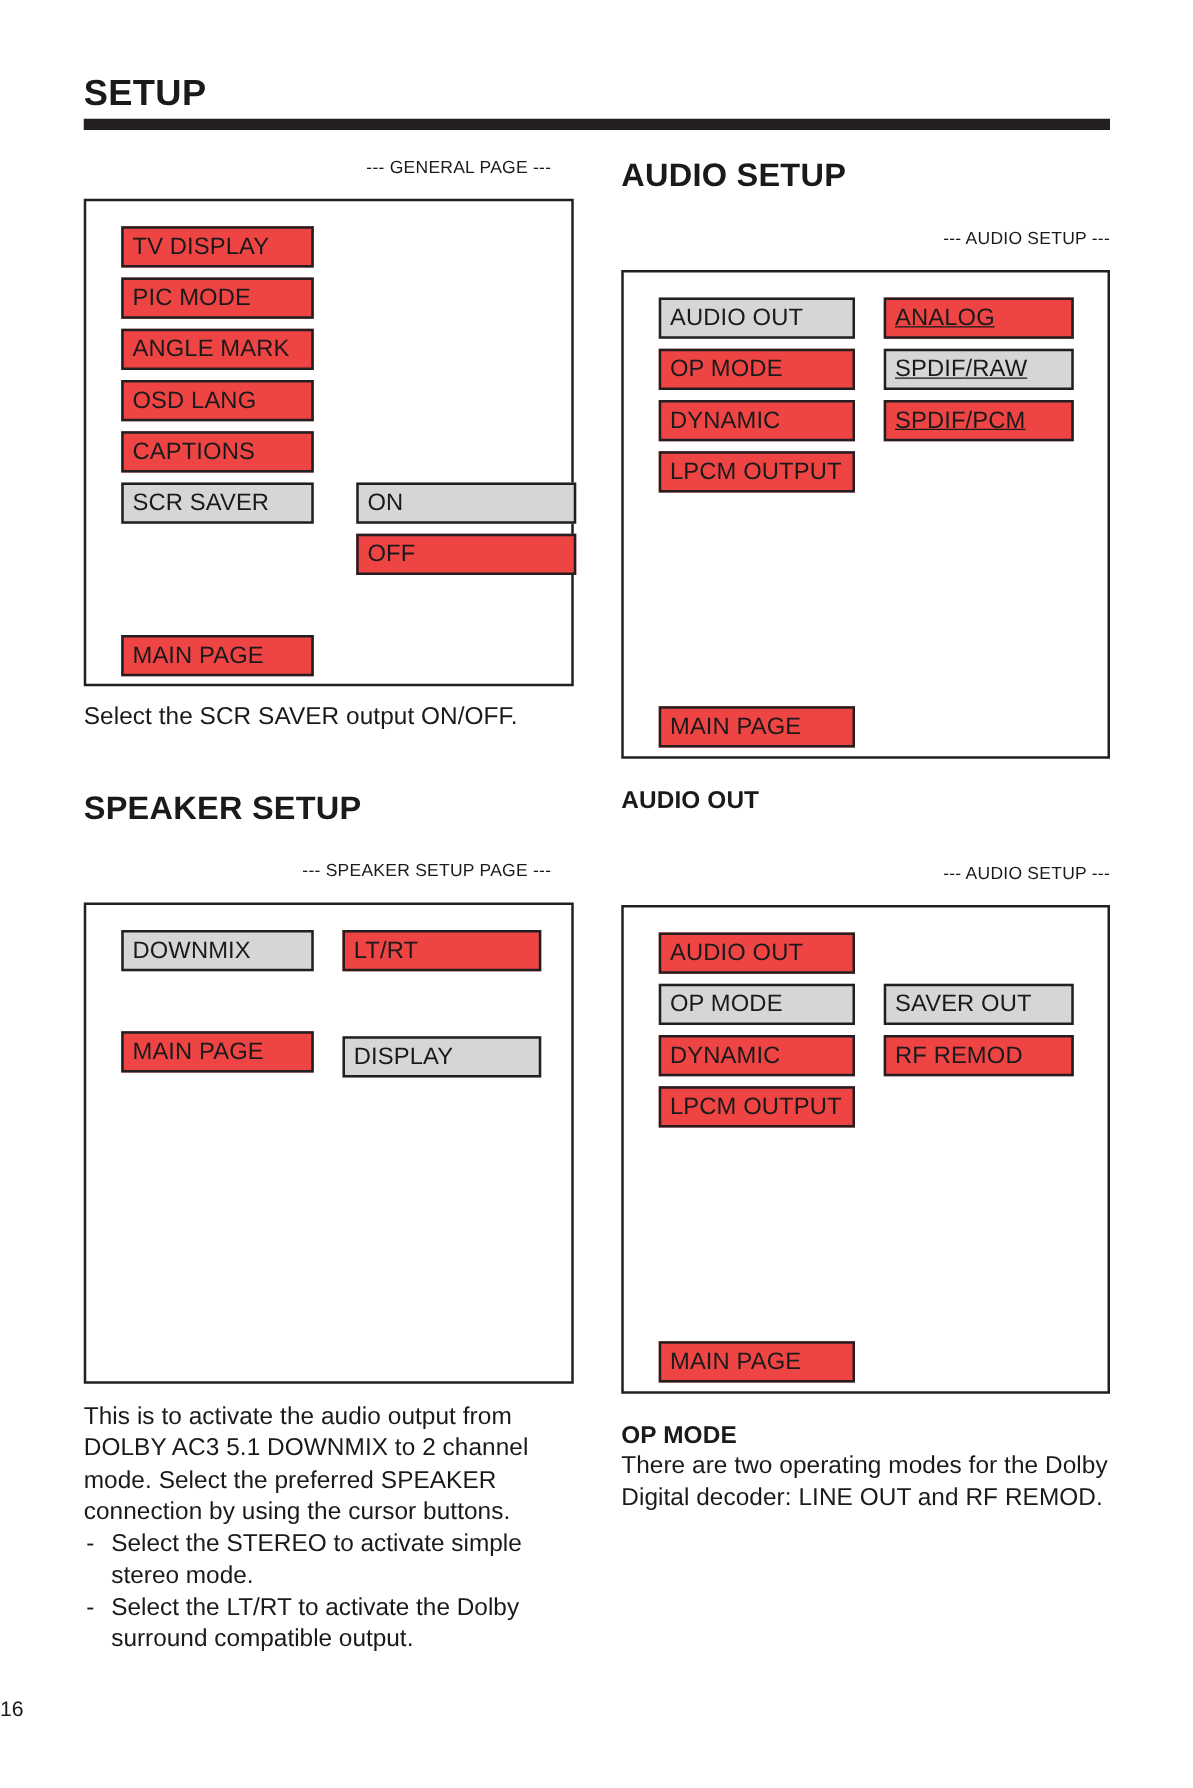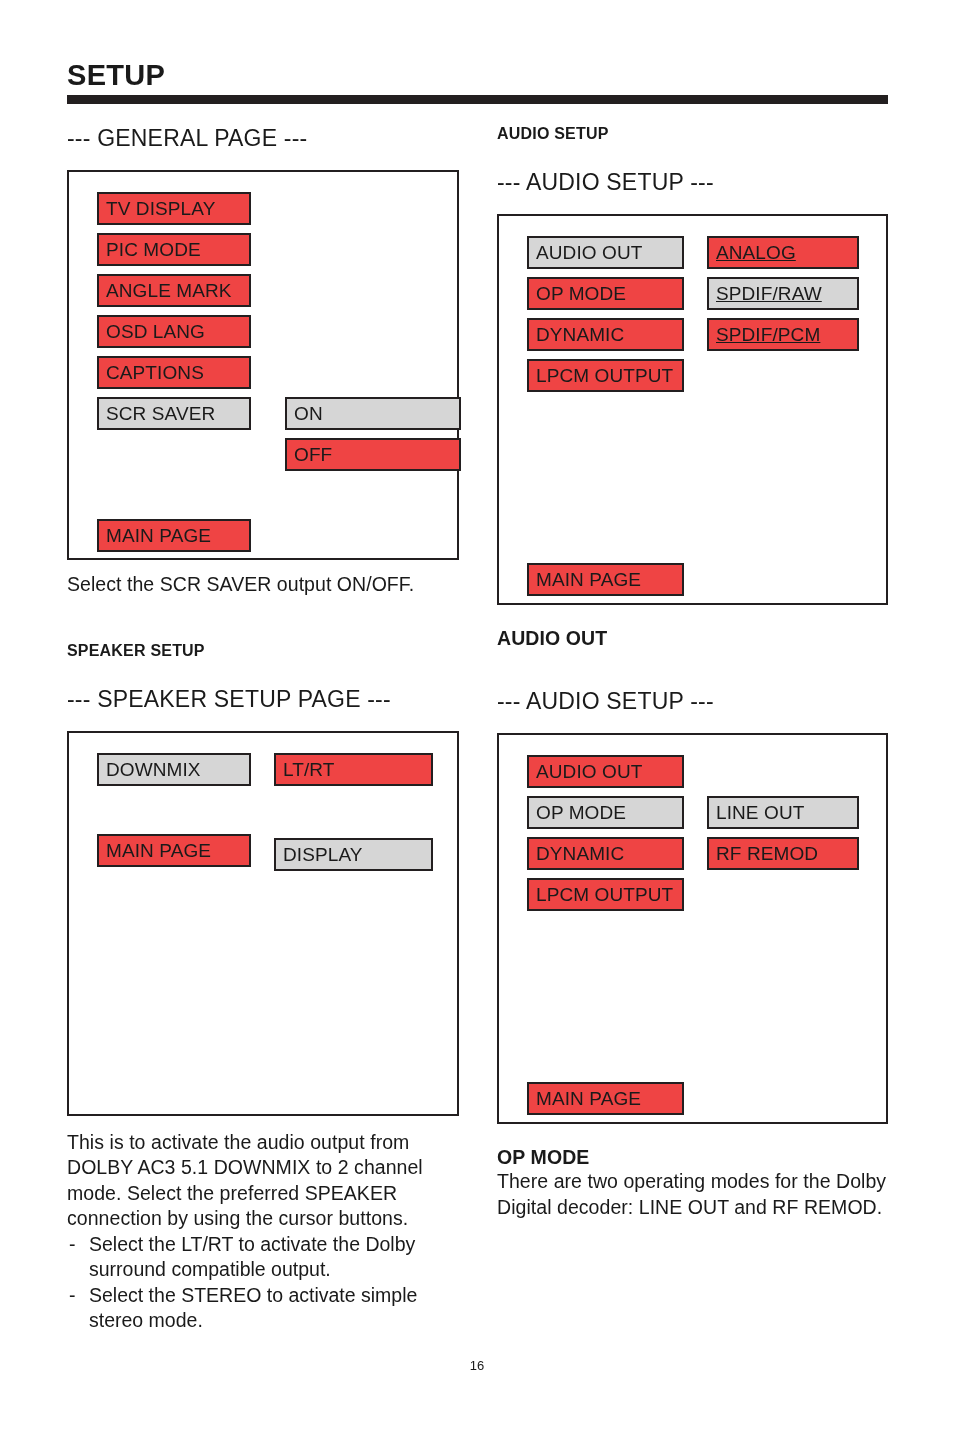--- a/index.html
+++ b/index.html
@@ -43,28 +43,28 @@
   }
   .col-right {
     position: absolute;
     left: 497px;
     top: 125px;
     width: 391px;
   }
 
   
   .section-head {
-    font-size: 16px;
+    font-size: 26px;
     font-weight: bold;
     letter-spacing: 0.2px;
     margin: 0;
   }
   .screen-caption {
-    font-size: 23px;
-    text-align: left;
+    font-size: 14px;
+    text-align: right;
     letter-spacing: 0.2px;
     margin: 0;
   }
   .screen-caption.indent-left { padding-right: 18px; }
 
   
   .osd {
     border: 2px solid #231f20;
     background: #ffffff;
     position: relative;
@@ -128,22 +128,21 @@
     left: 2px;
     top: 0;
   }
 
   
   .page-number {
     position: absolute;
     left: 0;
     top: 1358px;
     width: 954px;
-    text-align: center;
-    font-size: 13px;
+    font-size: 17px;
   }
   .sp-12 { height: 12px; }
   .sp-14 { height: 14px; }
   .sp-18 { height: 18px; }
   .sp-22 { height: 22px; }
   .sp-26 { height: 26px; }
   .sp-38 { height: 38px; }
   .sp-44 { height: 44px; }
 </style>
 </head>
@@ -201,22 +200,22 @@
         <div class="item sel">DISPLAY</div>
       </div>
     </div>
   </div>
 
   <div class="sp-14"></div>
 
   <div class="body-text">This is to activate the audio output from DOLBY AC3 5.1 DOWNMIX to 2 channel mode.  Select the preferred SPEAKER connection by using the cursor buttons.</div>
 
   <ul class="bullets">
+    <li>Select the STEREO to activate simple stereo mode.</li>
     <li>Select the LT/RT to activate the Dolby surround compatible output.</li>
-    <li>Select the STEREO to activate simple stereo mode.</li>
   </ul>
 
 </div>
 
 <div class="col-right">
 
   <div class="section-head">AUDIO SETUP</div>
 
   <div class="sp-26"></div>
 
@@ -254,21 +253,21 @@
   <div class="osd" style="height:391px;">
     <div class="osd-inner">
       <div class="osd-col" style="left:28px; top:20px; width:157px;">
         <div class="item">AUDIO OUT</div>
         <div class="item sel">OP MODE</div>
         <div class="item">DYNAMIC</div>
         <div class="item">LPCM OUTPUT</div>
         <div class="item" style="margin-top:163px;">MAIN PAGE</div>
       </div>
       <div class="osd-col" style="left:208px; top:61px; width:152px;">
-        <div class="item sel">LINE OUT</div>
+        <div class="item sel">SAVER OUT</div>
         <div class="item">RF REMOD</div>
       </div>
     </div>
   </div>
 
   <div class="sp-22"></div>
 
   <div class="body-head">OP MODE</div>
   <div class="body-text">There are two operating modes for the Dolby Digital decoder:  LINE OUT and RF REMOD.</div>
 

